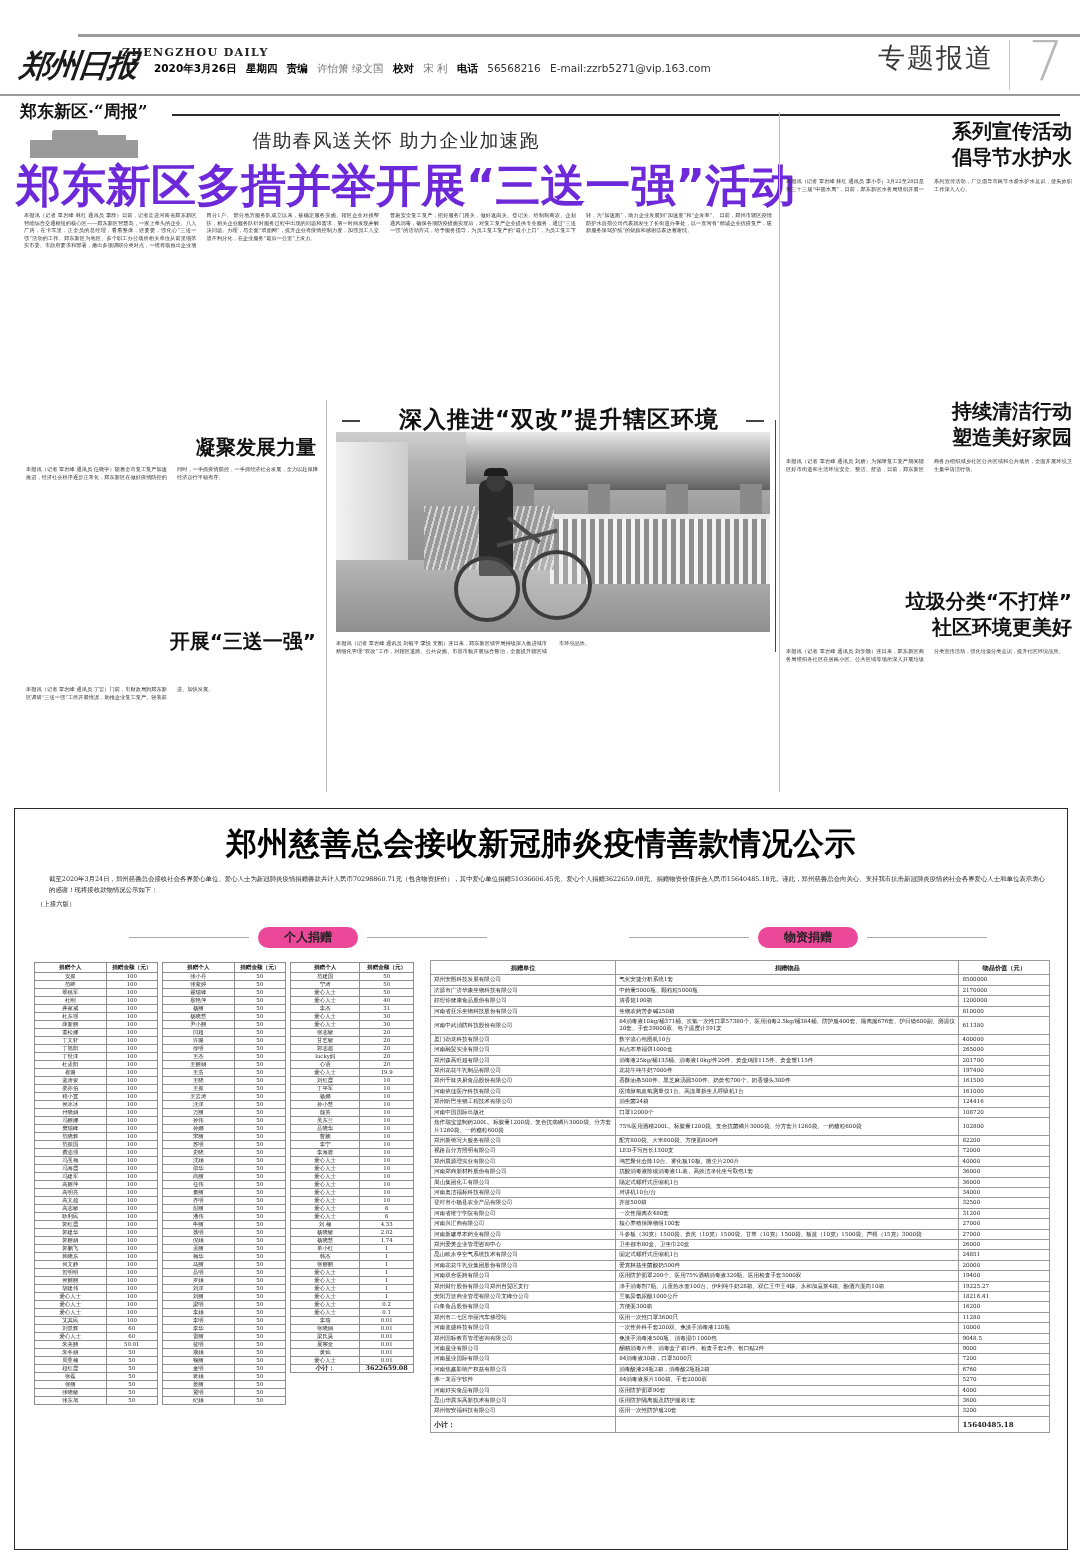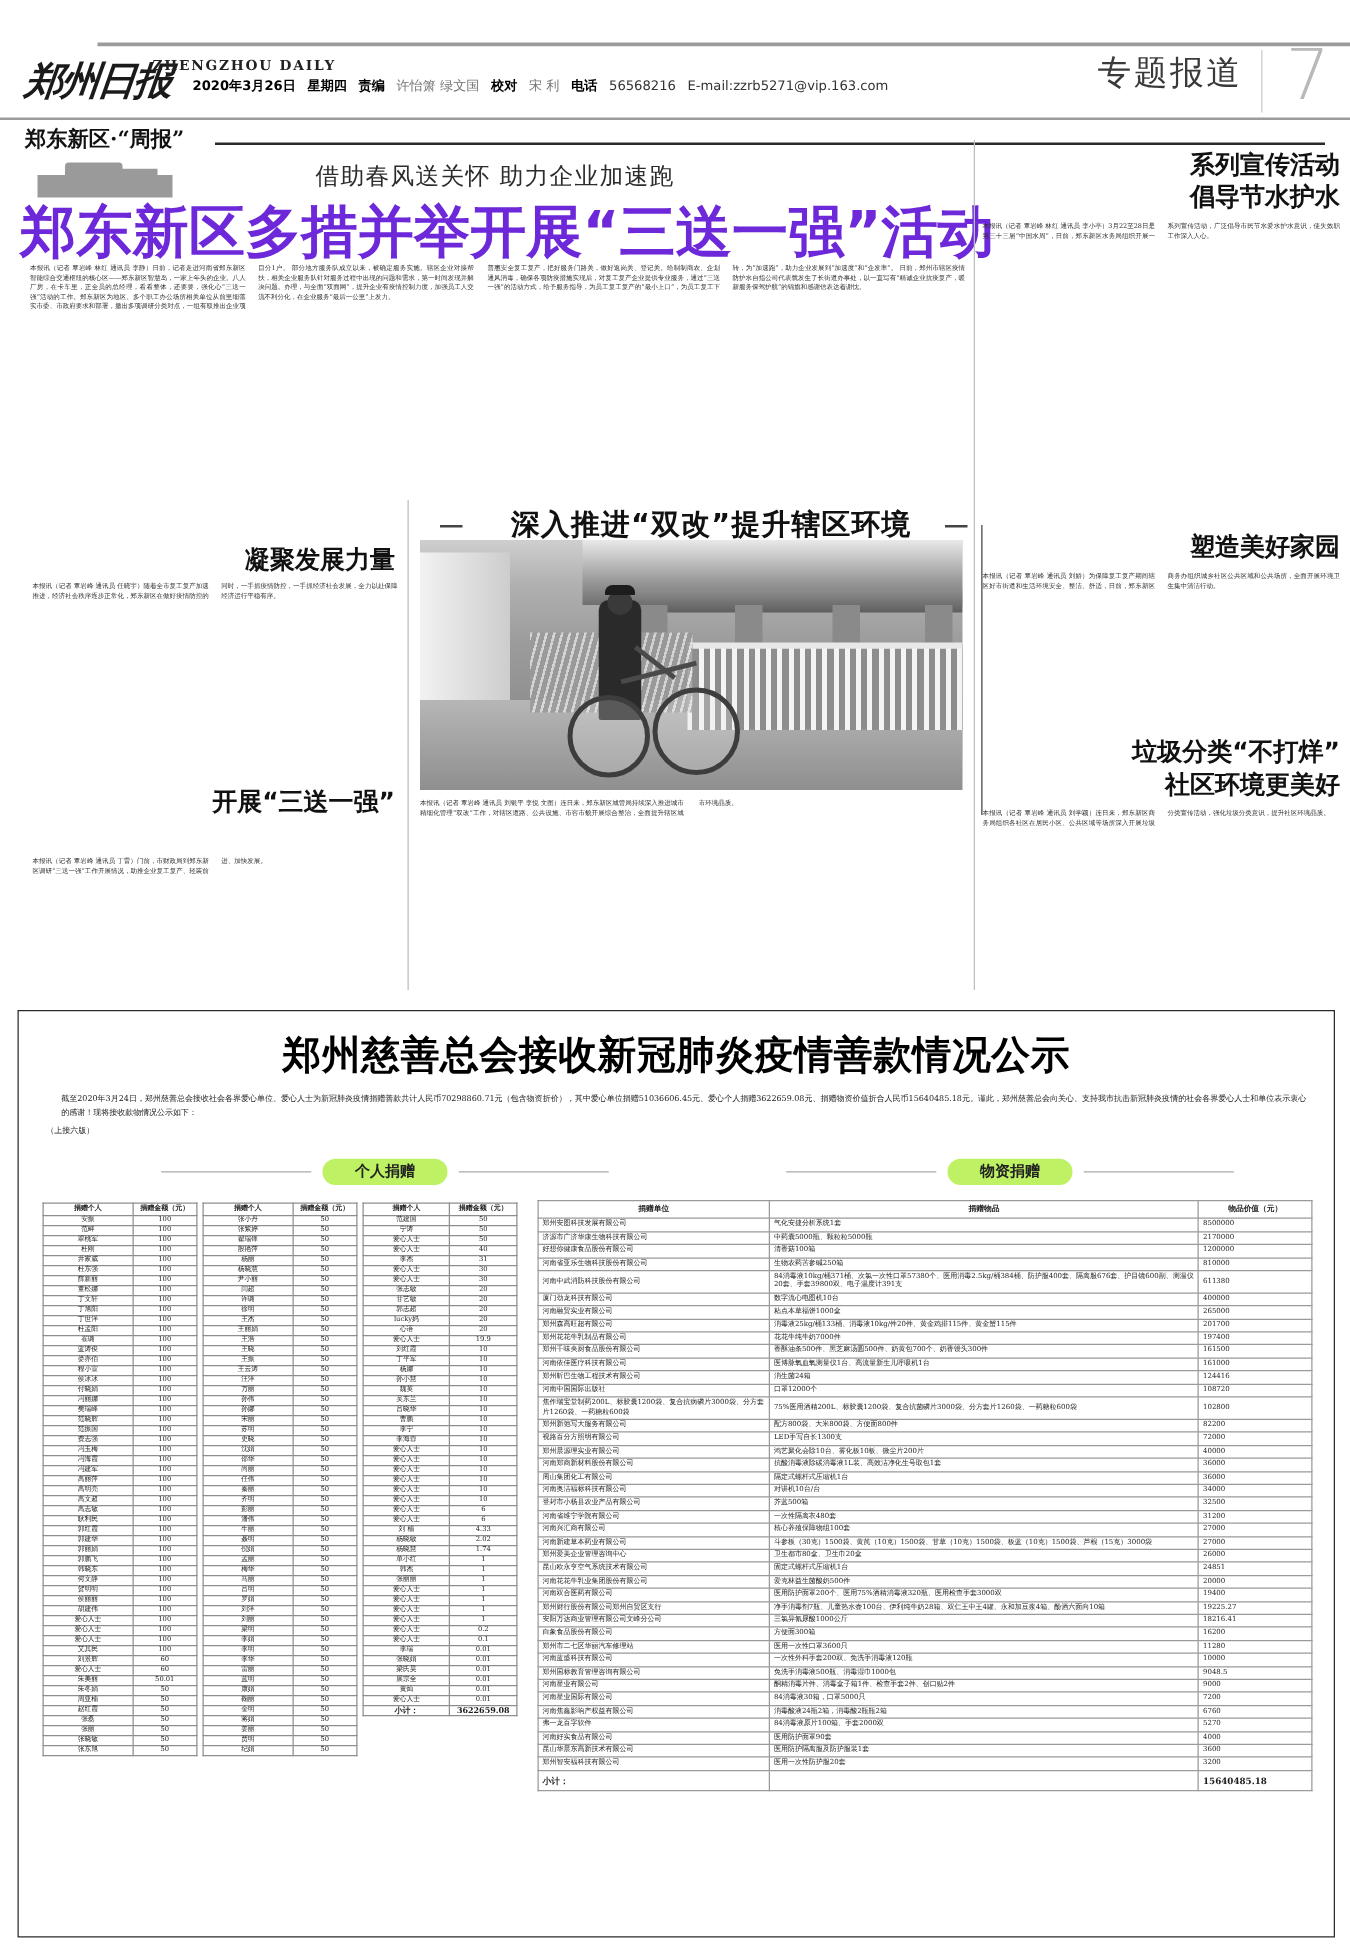--- a/index.html
+++ b/index.html
@@ -83,21 +83,21 @@
   #notice{position:absolute;left:14px;top:808px;width:1052px;height:740px;
      border:1.5px solid #2b2b2b;background:#fff;}
   #notice-title{text-align:center;font-size:31px;font-weight:bold;color:#000;
      letter-spacing:0.5px;margin-top:14px;font-family:"DejaVu Sans","Liberation Sans",sans-serif;}
   #notice-body{font-size:6.4px;line-height:11px;color:#222;margin:9px 22px 0 34px;text-align:justify;
      font-family:"DejaVu Serif","Liberation Serif",serif;}
   #notice-note{font-size:6.4px;color:#222;margin:4px 0 0 22px;
      font-family:"DejaVu Serif","Liberation Serif",serif;}
 
   .pill-row{position:absolute;height:22px;}
-  .pill{display:inline-block;background:#bef264;border-radius:11px;padding:2px 26px;
+  .pill{display:inline-block;background:#ec4899;border-radius:11px;padding:2px 26px;
      font-size:12px;font-weight:bold;color:#222;vertical-align:middle;}
   .pill-line{display:inline-block;width:120px;height:1px;background:#a9a9a9;vertical-align:middle;margin:0 4px;}
 
   
   table{border-collapse:collapse;}
   .tb td,.tb th{border:0.6px solid #8e8e8e;font-size:5.4px;line-height:7px;padding:0 2px;
      color:#1c1c1c;font-family:"DejaVu Serif","Liberation Serif",serif;}
   .tb th{font-weight:bold;font-size:5.6px;text-align:center;background:#fff;padding:1px 2px;}
   .tb td.name{text-align:center;}
   .tb td.amt{text-align:center;}
@@ -161,36 +161,37 @@
   <div style="position:absolute;left:390px;top:212px;width:382px;height:175px;column-count:2;column-gap:10px;" class="col-text">普惠安全复工复产，把好服务门路关，做好返岗关、登记关。给制制商农、企划通风消毒，确保各项防疫措施实现后，对复工复产企业提供专业服务，通过“三送一强”的活动方式，给予服务指导，为员工复工复产的“最小上口”，为员工复工下转，为“加速跑”，助力企业发展到“加速度”和“企发率”。
 
 日前，郑州市辖区疫情防护水自指公司代表就发生了长街道办事处，以一直写有“精诚企业抗疫复产，暖新服务保驾护航”的锦旗和感谢信表达着谢忱。</div>
 
   <div class="vsep" style="left:779px;top:112px;height:680px;"></div>
 
   <div style="position:absolute;left:786px;top:118px;width:286px;" class="mini-head big">系列宣传活动</div>
   <div style="position:absolute;left:786px;top:144px;width:286px;" class="mini-head big">倡导节水护水</div>
   <div style="position:absolute;left:786px;top:178px;width:286px;height:200px;column-count:2;column-gap:10px;" class="col-text">本报讯（记者 覃岩峰 林红 通讯员 李小亭）3月22至28日是第三十三届“中国水周”，日前，郑东新区水务局组织开展一系列宣传活动，广泛倡导市民节水爱水护水意识，使失效职工作深入人心。</div>
 
+  <div style="position:absolute;left:786px;top:398px;width:286px;" class="mini-head big">持续清洁行动</div>
   <div style="position:absolute;left:786px;top:424px;width:286px;" class="mini-head big">塑造美好家园</div>
   <div style="position:absolute;left:786px;top:458px;width:286px;height:115px;column-count:2;column-gap:10px;" class="col-text">本报讯（记者 覃岩峰 通讯员 刘娇）为保障复工复产期间辖区好市街道和生活环境安全、整洁、舒适，日前，郑东新区商务办组织城乡社区公共区域和公共场所，全面开展环境卫生集中清洁行动。</div>
 
   <div style="position:absolute;left:786px;top:588px;width:286px;" class="mini-head big">垃圾分类“不打烊”</div>
   <div style="position:absolute;left:786px;top:614px;width:286px;" class="mini-head big">社区环境更美好</div>
   <div style="position:absolute;left:786px;top:648px;width:286px;height:140px;column-count:2;column-gap:10px;" class="col-text">本报讯（记者 覃岩峰 通讯员 刘学颖）连日来，郑东新区商务局组织各社区在居民小区、公共区域等场所深入开展垃圾分类宣传活动，强化垃圾分类意识，提升社区环境品质。</div>
 
   <div style="position:absolute;left:26px;top:434px;width:290px;" class="mini-head big">凝聚发展力量</div>
   <div style="position:absolute;left:26px;top:466px;width:292px;height:150px;column-count:2;column-gap:10px;" class="col-text">本报讯（记者 覃岩峰 通讯员 任晓宇）随着全市复工复产加速推进，经济社会秩序逐步正常化，郑东新区在做好疫情防控的同时，一手抓疫情防控，一手抓经济社会发展，全力以赴保障经济运行平稳有序。</div>
 
   <div style="position:absolute;left:26px;top:628px;width:290px;" class="mini-head big">开展“三送一强”</div>
   <div style="position:absolute;left:26px;top:686px;width:292px;height:100px;column-count:2;column-gap:10px;" class="col-text">本报讯（记者 覃岩峰 通讯员 丁雷）门前，市财政局到郑东新区调研“三送一强”工作开展情况，助推企业复工复产、轻装前进、加快发展。</div>
 
   <div class="vsep" style="left:326px;top:400px;height:392px;"></div>
 
-  <div style="position:absolute;left:352px;top:404px;width:434px;height:32px;text-decoration:underline;">
+  <div style="position:absolute;left:342px;top:404px;width:434px;height:32px;text-decoration:underline;">
     <div style="position:absolute;left:0;top:16px;width:18px;height:1.5px;background:#444;"></div>
     <div style="position:absolute;right:12px;top:16px;width:18px;height:1.5px;background:#444;"></div>
     <div style="position:absolute;right:0;top:16px;width:1.5px;height:232px;background:#444;"></div>
     <div style="position:absolute;left:0;top:0;width:434px;text-align:center;font-size:23px;font-weight:bold;color:#111;letter-spacing:1px;">深入推进“双改”提升辖区环境</div>
   </div>
 
   <div id="photo-wrap">
     <div id="photo">
       <div class="wallL"></div>
       <div class="overpass"></div>

